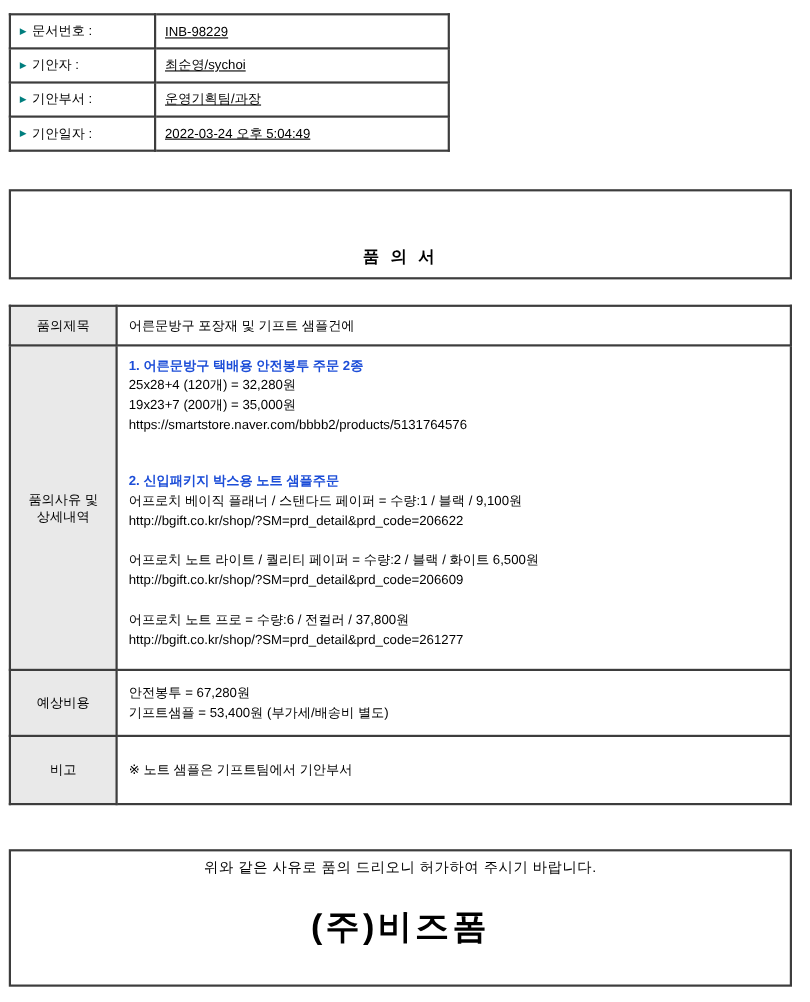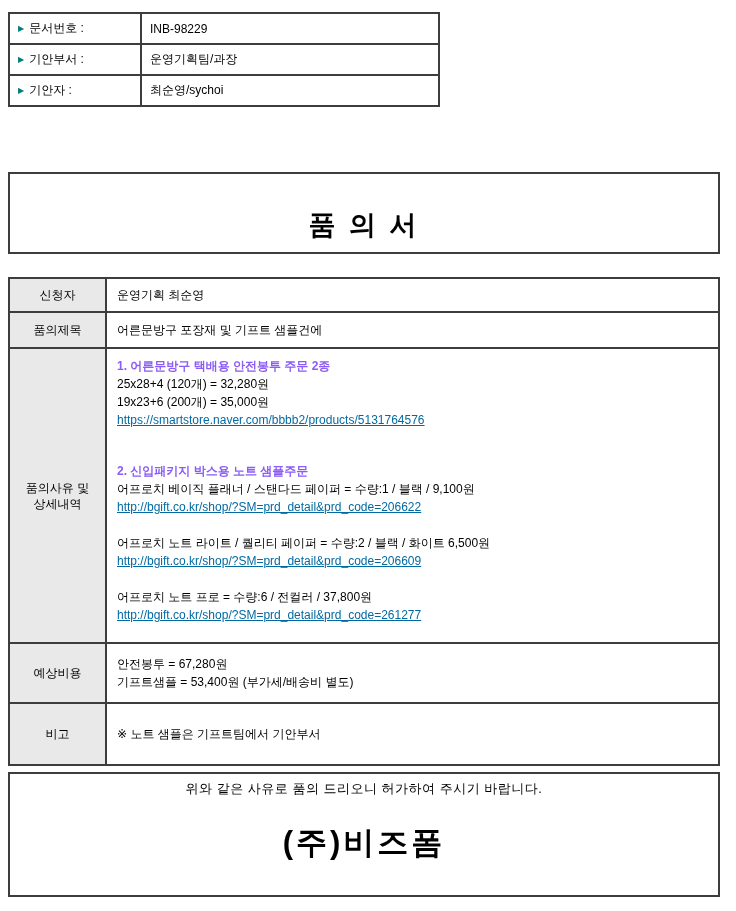--- a/index.html
+++ b/index.html
@@ -19,37 +19,37 @@
   }
   #doc-info-table td {
     border: 2px solid #3d3d3d;
     height: 31px;
     font-size: 12px;
     padding-left: 8px;
     white-space: nowrap;
     vertical-align: middle;
   }
   #doc-info-table td.info-label { width: 132px; }
-  #doc-info-table td.info-value { width: 298px; }
+  #doc-info-table td.info-value { width: 267px; text-decoration: underline; }
   .bullet {
     color: #007e7e;
     font-size: 8px;
     margin-right: 5px;
     position: relative; top: -1px;
   }
 
   
   #title-box {
     left: 8px; top: 172px; width: 712px; height: 82px;
     border: 2px solid #3d3d3d;
     display: flex; align-items: flex-end; justify-content: center;
     padding-bottom: 9px;
   }
   #title-box .title-text {
-    font-size: 27px; font-weight: bold; letter-spacing: 3px;
+    font-size: 15px; font-weight: bold; letter-spacing: 3px;
   }
 
   
   #main-table {
     left: 8px; top: 277px; width: 712px;
     border-collapse: collapse; table-layout: fixed;
   }
   #main-table td {
     border: 2px solid #3d3d3d;
     font-size: 12px;
@@ -66,22 +66,22 @@
   tr.r-subject   { height: 36px; padding-left: 32px; }
   tr.r-detail    { height: 295px; }
   tr.r-cost      { height: 60px; }
   tr.r-note      { height: 62px; }
 
   td.detail-cell {
     vertical-align: top !important;
     padding: 8px 10px 0 10px;
   }
   .line { height: 18px; line-height: 18px; white-space: nowrap; overflow: hidden; }
-  .line.heading { font-weight: bold; color: #8b5cf6; }
-  .line.url { color: #0369a1; text-decoration: underline; }
+  .line.heading { font-weight: bold; color: #1d4ed8; }
+  .line.url { color: #000000; }
   .gap { height: 18px; }
   .gap-large { height: 33px; }
 
   .cost-line { height: 18px; line-height: 18px; white-space: nowrap; }
 
   
   #footer-box {
     left: 8px; top: 772px; width: 712px; height: 125px;
     border: 2px solid #3d3d3d;
     text-align: center;
@@ -101,53 +101,53 @@
 </head>
 <body>
 
 <table id="doc-info-table" class="abs">
   <tbody>
       <tr>
     <td class="info-label"><span class="bullet">▶</span><span>문서번호 :</span></td>
     <td class="info-value">INB-98229</td>
   </tr>
   <tr>
+    <td class="info-label"><span class="bullet">▶</span><span>기안자 :</span></td>
+    <td class="info-value">최순영/sychoi</td>
+  </tr>
+  <tr>
     <td class="info-label"><span class="bullet">▶</span><span>기안부서 :</span></td>
     <td class="info-value">운영기획팀/과장</td>
   </tr>
   <tr>
-    <td class="info-label"><span class="bullet">▶</span><span>기안자 :</span></td>
-    <td class="info-value">최순영/sychoi</td>
+    <td class="info-label"><span class="bullet">▶</span><span>기안일자 :</span></td>
+    <td class="info-value">2022-03-24 오후 5:04:49</td>
   </tr>
 </tbody>
   </table>
 
 <div id="title-box" class="abs">
   <div class="title-text">품 의 서</div>
 </div>
 
 <table id="main-table" class="abs">
   <tbody>
-      <tr class="r-applicant">
-    <td class="row-label">신청자</td>
-    <td class="row-value">운영기획 최순영</td>
-  </tr>
   <tr class="r-subject">
     <td class="row-label">품의제목</td>
     <td class="row-value">어른문방구 포장재 및 기프트 샘플건에</td>
   </tr>
   <tr class="r-detail">
     <td class="row-label">
       <div>품의사유 및</div>
       <div>상세내역</div>
     </td>
     <td class="row-value detail-cell">
       <div class="line heading">1. 어른문방구 택배용 안전봉투 주문 2종</div>
       <div class="line">25x28+4 (120개) = 32,280원</div>
-      <div class="line">19x23+6 (200개) = 35,000원</div>
+      <div class="line">19x23+7 (200개) = 35,000원</div>
       <div class="line url">https://smartstore.naver.com/bbbb2/products/5131764576</div>
       <div class="gap-large"></div>
       <div class="line heading">2. 신입패키지 박스용 노트 샘플주문</div>
       <div class="line">어프로치 베이직 플래너 / 스탠다드 페이퍼 = 수량:1 / 블랙 / 9,100원</div>
       <div class="line url">http://bgift.co.kr/shop/?SM=prd_detail&amp;prd_code=206622</div>
       <div class="gap"></div>
       <div class="line">어프로치 노트 라이트 / 퀄리티 페이퍼 = 수량:2 / 블랙 / 화이트 6,500원</div>
       <div class="line url">http://bgift.co.kr/shop/?SM=prd_detail&amp;prd_code=206609</div>
       <div class="gap"></div>
       <div class="line">어프로치 노트 프로 = 수량:6 / 전컬러 / 37,800원</div>

